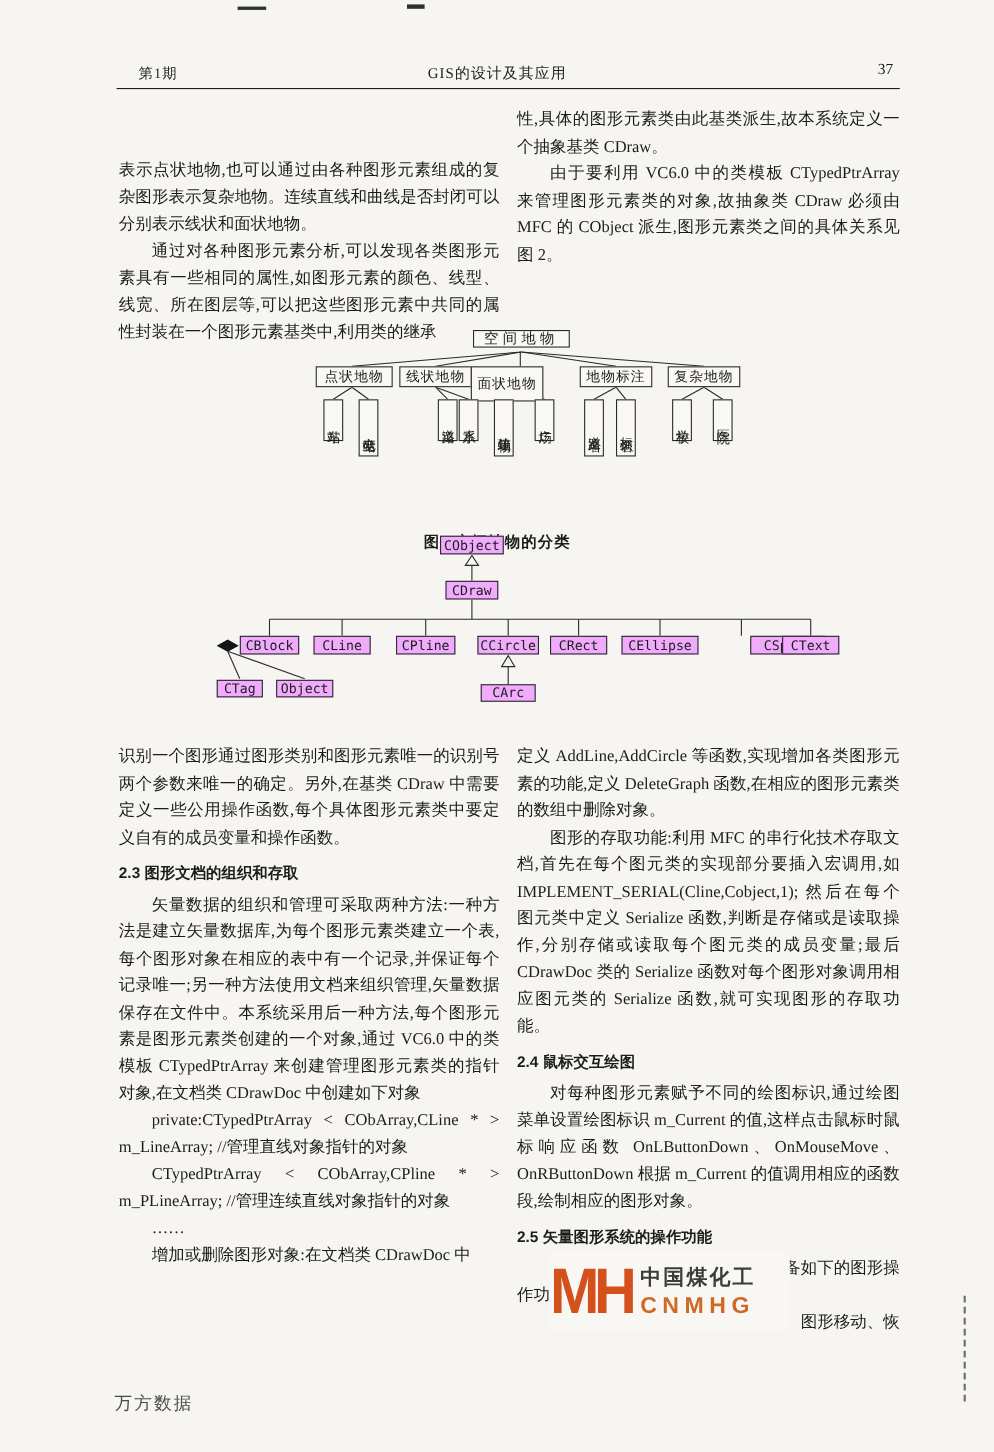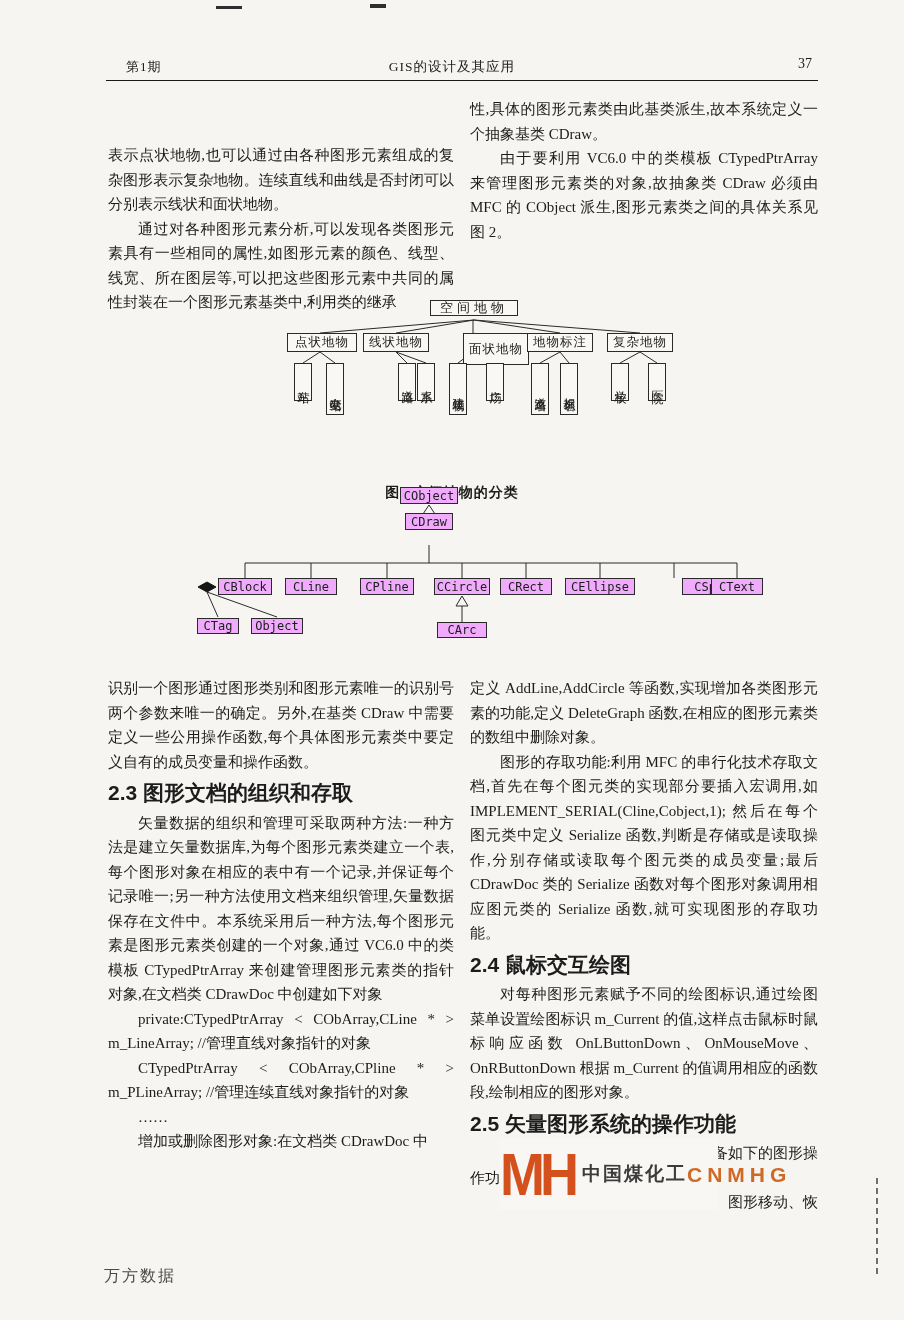--- a/index.html
+++ b/index.html
@@ -13,21 +13,21 @@
   .hdr-rule{position:absolute;left:106px;top:80px;width:712px;height:1px;background:#1a1a1a;}
 
   
   .col{position:absolute;font-size:15px;line-height:24.5px;text-align:justify;}
   .col p{margin:0;}
   .indent{text-indent:2em;}
   .tl{left:108px;top:97px;width:346px;margin-top:46px;}
   .tr{left:470px;top:97px;width:348px;}
   .bl{left:108px;top:676px;width:346px;}
   .br{left:470px;top:676px;width:348px;}
-  .sec-h{font-weight:bold;font-size:21px;margin:7px 0 5px;
+  .sec-h{font-weight:bold;font-size:14px;margin:7px 0 5px;
          font-family:"Liberation Sans","DejaVu Sans",sans-serif;}
   .frag-r{text-align:right;}
 
   
   .tbox{position:absolute;border:1px solid #2a2a2a;background:#f9f8f4;display:flex;
         align-items:center;justify-content:center;font-size:12.5px;letter-spacing:1px;box-sizing:border-box;}
   .tbox.root{letter-spacing:4px;font-size:13px;}
   .tbox.vert{writing-mode:vertical-rl;text-orientation:upright;font-size:12px;letter-spacing:1px;}
   .cbox{position:absolute;border:1px solid #2a2a2a;background:#f0abfc;display:flex;
         align-items:center;justify-content:center;box-sizing:border-box;
@@ -37,21 +37,21 @@
   .connectors{position:absolute;left:0;top:0;pointer-events:none;}
   .connectors line{stroke:#2a2a2a;stroke-width:1;}
   .tri{fill:#f6f5f1;stroke:#2a2a2a;stroke-width:1;}
   .dia{fill:#151515;stroke:#151515;}
 
   
   .watermark{position:absolute;left:500px;top:1138px;width:218px;height:72px;background:#f8f7f3;
              display:flex;align-items:center;z-index:5;}
   .wm-logo{font-family:"Liberation Sans","DejaVu Sans",sans-serif;font-weight:bold;font-size:54px;
            color:#d4511e;letter-spacing:-5px;line-height:60px;transform:scaleY(1.08);}
-  .wm-text{margin-left:8px;display:flex;flex-direction:row;justify-content:center;}
+  .wm-text{margin-left:8px;display:flex;flex-direction:column;justify-content:center;}
   .wm-cn{font-family:"Liberation Sans","DejaVu Sans",sans-serif;font-weight:bold;font-size:19px;
          color:#3c3c3c;letter-spacing:2px;white-space:nowrap;}
   .wm-en{font-family:"Liberation Sans","DejaVu Sans",sans-serif;font-weight:bold;font-size:21px;
          color:#cf6a26;letter-spacing:5px;margin-top:2px;}
 
   .wanfang{position:absolute;left:104px;top:1266px;font-size:16px;color:#4a4a4a;letter-spacing:2px;
            font-family:"Liberation Sans","DejaVu Sans",sans-serif;}
 
   
   .art-top1{position:absolute;left:216px;top:6px;width:26px;height:3px;background:#2f2f2f;}
@@ -119,39 +119,39 @@
     <line x1="207" y1="592" x2="277" y2="617"></line>
 
     <polygon class="tri" points="462,596 456,606 468,606"></polygon>
     <line x1="462" y1="606" x2="462" y2="622"></line>
   </svg>
 
   <div class="tbox root" style="left:430px;top:300px;width:88px;height:16px">空间地物</div>
 
   <div class="tbox" style="left:287px;top:333px;width:70px;height:19px">点状地物</div>
   <div class="tbox" style="left:363px;top:333px;width:66px;height:19px">线状地物</div>
-  <div class="tbox" style="left:463px;top:333px;width:66px;height:32px">面状地物</div>
+  <div class="tbox" style="left:428px;top:333px;width:66px;height:32px">面状地物</div>
   <div class="tbox" style="left:527px;top:333px;width:66px;height:19px">地物标注</div>
   <div class="tbox" style="left:607px;top:333px;width:66px;height:19px">复杂地物</div>
 
   <div class="tbox vert" style="left:294px;top:363px;width:18px;height:38px">车站</div>
   <div class="tbox vert" style="left:326px;top:363px;width:18px;height:52px">变电站</div>
   <div class="tbox vert" style="left:398px;top:363px;width:18px;height:38px">道路</div>
   <div class="tbox vert" style="left:417px;top:363px;width:18px;height:38px">水系</div>
   <div class="tbox vert" style="left:449px;top:363px;width:18px;height:52px">建筑物</div>
   <div class="tbox vert" style="left:486px;top:363px;width:18px;height:38px">广场</div>
   <div class="tbox vert" style="left:531px;top:363px;width:18px;height:52px">道路名</div>
   <div class="tbox vert" style="left:560px;top:363px;width:18px;height:52px">标识名</div>
   <div class="tbox vert" style="left:611px;top:363px;width:18px;height:38px">学校</div>
   <div class="tbox vert" style="left:648px;top:363px;width:18px;height:38px">医院</div>
 
   <div class="caption" style="top:436px">图1  空间地物的分类</div>
 
   <div class="cbox" style="left:400px;top:487px;width:58px;height:17px">CObject</div>
-  <div class="cbox" style="left:405px;top:513px;width:48px;height:17px">CDraw</div>
+  <div class="cbox" style="left:405px;top:528px;width:48px;height:17px">CDraw</div>
 
   <div class="cbox" style="left:218px;top:578px;width:54px;height:17px">CBlock</div>
   <div class="cbox" style="left:285px;top:578px;width:52px;height:17px">CLine</div>
   <div class="cbox" style="left:360px;top:578px;width:54px;height:17px">CPline</div>
   <div class="cbox" style="left:434px;top:578px;width:56px;height:17px">CCircle</div>
   <div class="cbox" style="left:500px;top:578px;width:52px;height:17px">CRect</div>
   <div class="cbox" style="left:565px;top:578px;width:70px;height:17px">CEllipse</div>
   <div class="cbox" style="left:682px;top:578px;width:68px;height:17px">CSpine</div>
   <div class="cbox" style="left:711px;top:578px;width:52px;height:17px">CText</div>
 

